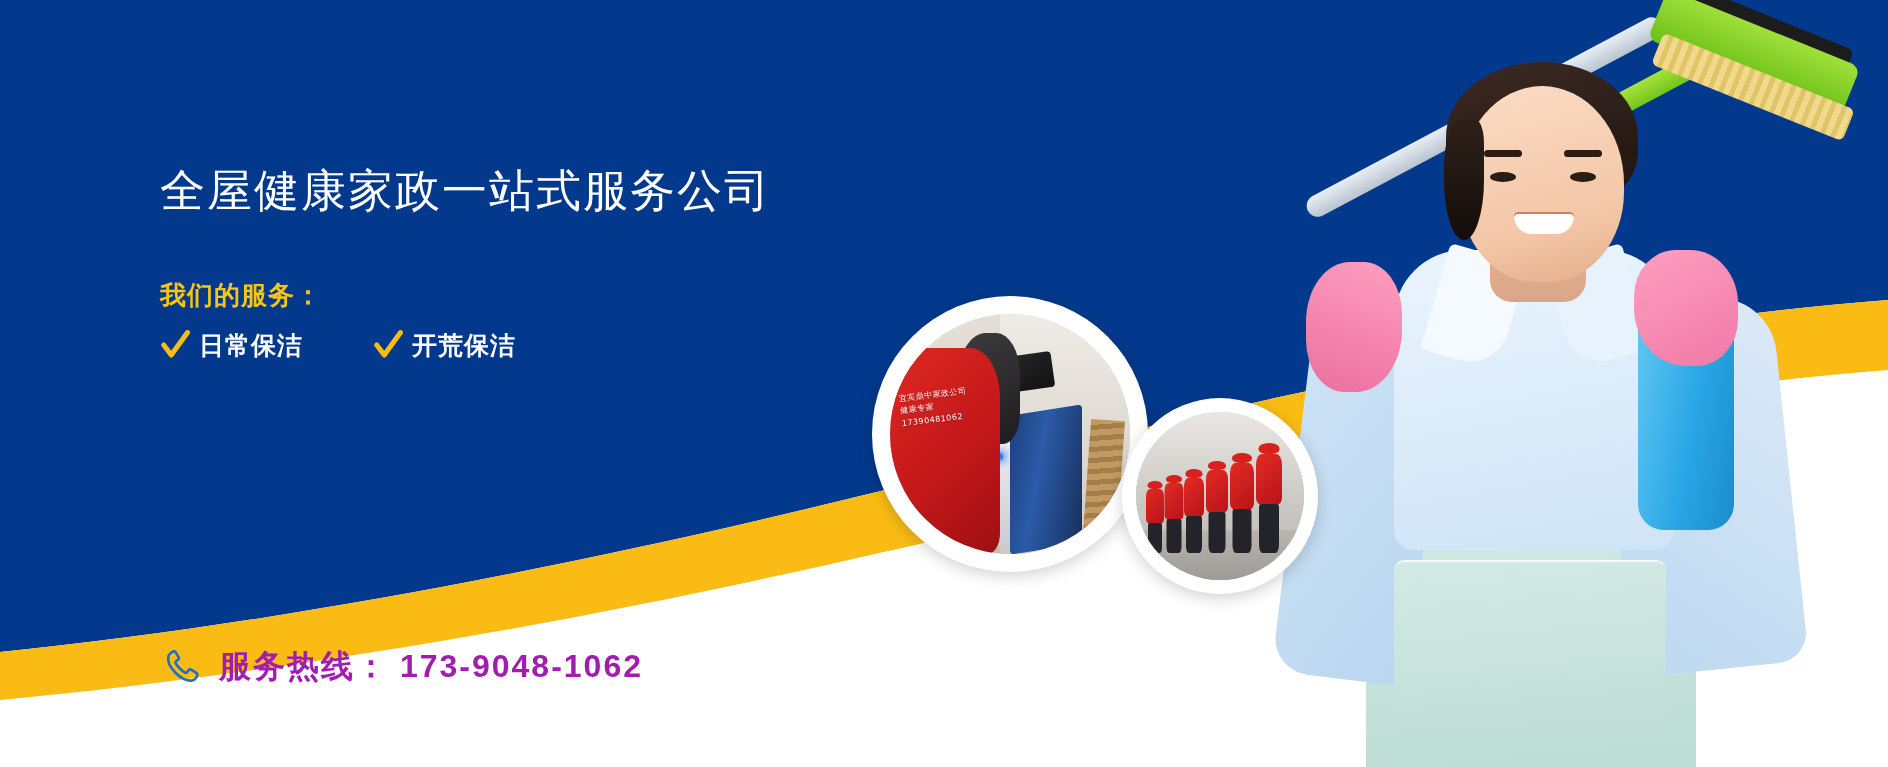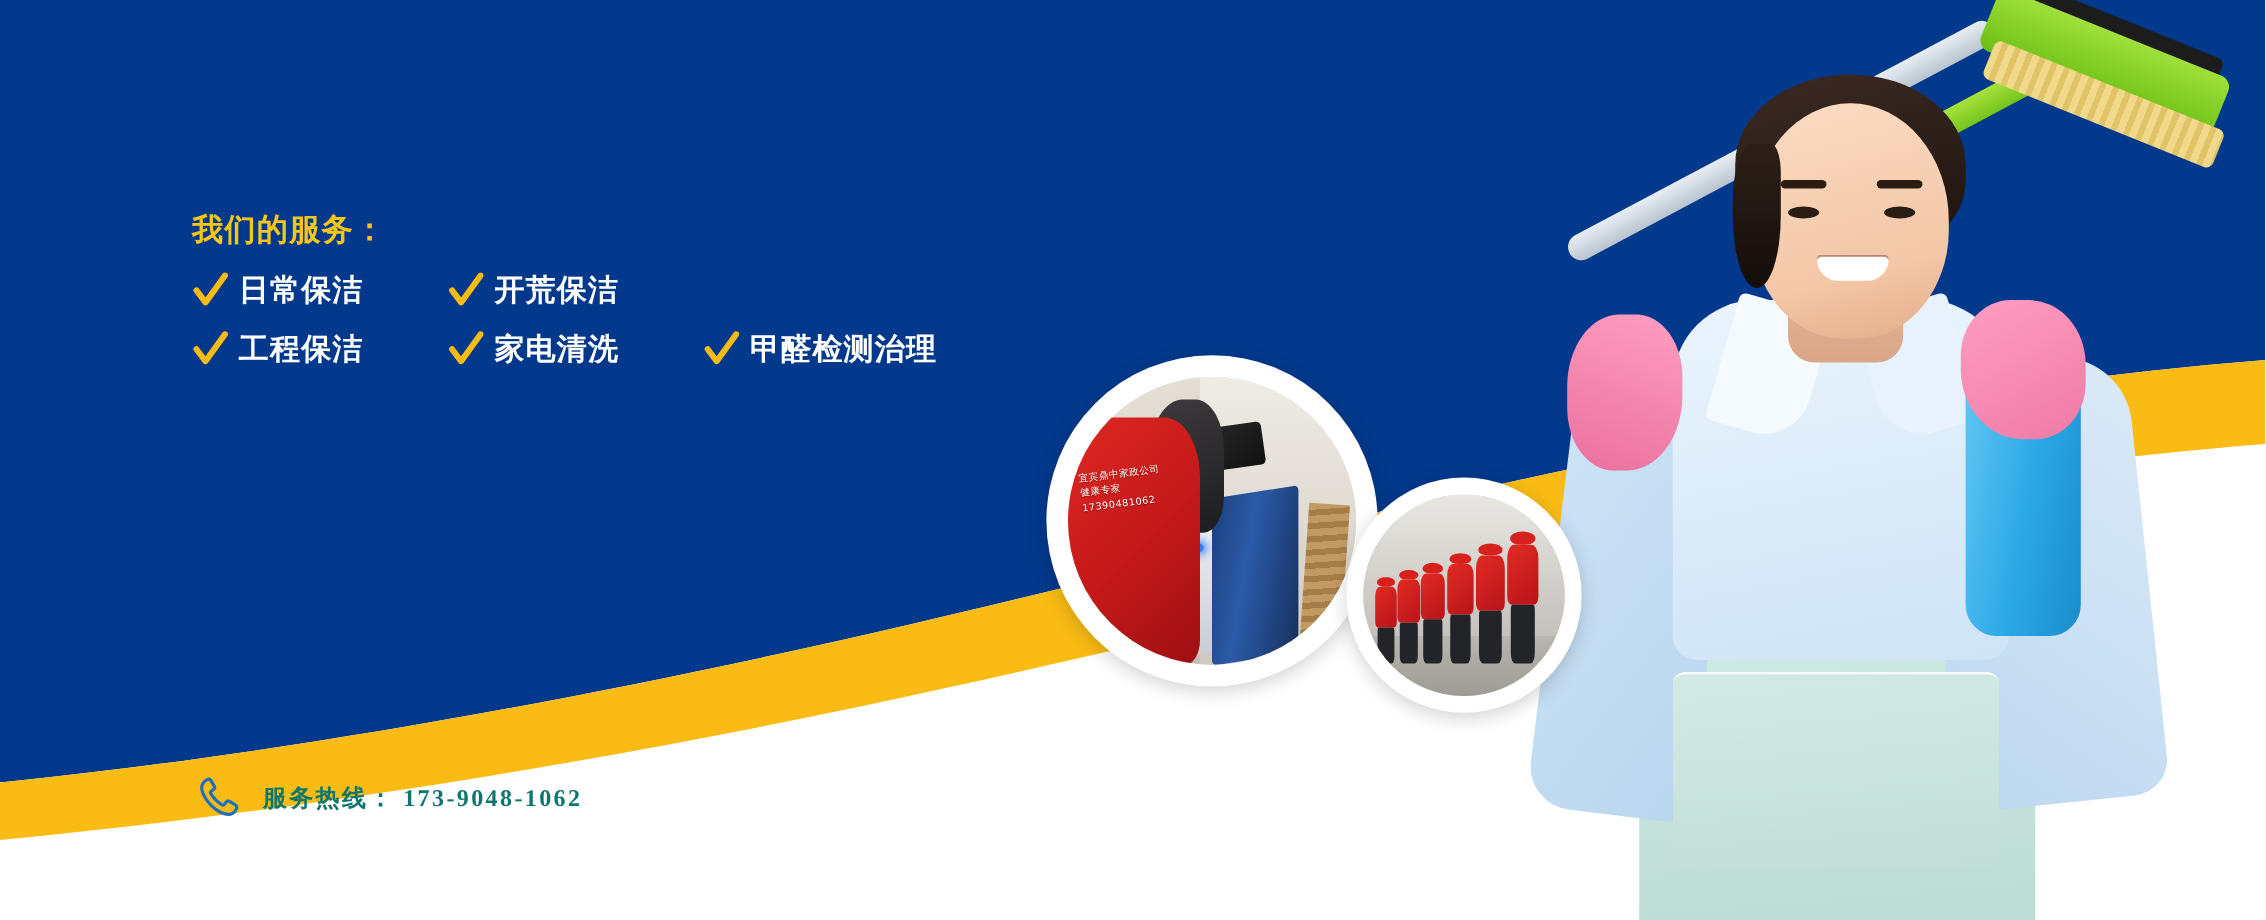--- a/index.html
+++ b/index.html
@@ -35,21 +35,21 @@
     font-family:"DejaVu Sans","Liberation Sans",sans-serif;
   }
   .brand-sub{
     margin-top:34px;
     font-size:45px;line-height:1.1;color:#ffffff;letter-spacing:2px;
     white-space:nowrap;
     font-family:"DejaVu Sans","Liberation Sans",sans-serif;
   }
 
   .svc-label{
-    margin-top:42px;
+    margin-top:62px;
     font-size:26px;font-weight:bold;color:#f5c518;letter-spacing:1px;
     font-family:"DejaVu Sans","Liberation Sans",sans-serif;
   }
 
   .svc-row{display:flex;align-items:center;margin-top:16px;}
   .svc-item{display:flex;align-items:center;margin-right:26px;white-space:nowrap;}
   .check{
     display:inline-block;width:30px;height:30px;margin-right:9px;flex:0 0 auto;
   }
   .svc-text{
@@ -59,22 +59,22 @@
   .w-day{width:148px;}
   .w-kai{width:148px;}
 
   
   .hotline{
     position:absolute;left:163px;top:645px;
     display:flex;align-items:center;
   }
   .phone-icon{width:40px;height:40px;margin-right:16px;flex:0 0 auto;}
   .hotline-text{
-    font-size:20px;font-weight:bold;color:#0f766e;letter-spacing:2px;
-    font-family:Liberation Serif, serif;
+    font-size:32px;font-weight:bold;color:#a21caf;letter-spacing:2px;
+    font-family:Liberation Sans, sans-serif;
     white-space:nowrap;
   }
 
   
   .photo{
     position:absolute;border-radius:50%;
     background:#ffffff;
     box-shadow:0 4px 16px rgba(0,0,0,0.18);
     overflow:hidden;
   }
@@ -331,20 +331,21 @@
       <div class="person" style="left:120px;width:26px;height:110px;">
         <div class="cap" style="top:0;width:21px;height:11px;"></div>
           <div class="body" style="top:11px;width:26px;height:50px;"></div>
           <div class="legs" style="top:61px;width:20px;height:49px;"></div>
         </div>
     </div>
   </div>
 
   <div class="text-col">
 
+    <div class="brand-sub">全屋健康家政一站式服务公司</div>
 
     <div class="svc-label">我们的服务：</div>
 
     <div class="svc-row">
       <div class="svc-item">
         <span class="check">
           <svg viewBox="0 0 24 24" width="30" height="30">
               <path d="M3 12 L9 20 L22 2" fill="none" stroke="#fabc14" stroke-width="4" stroke-linecap="round" stroke-linejoin="round"></path>
             </svg>
         </span>
@@ -353,46 +354,20 @@
       <div class="svc-item">
         <span class="check">
           <svg viewBox="0 0 24 24" width="30" height="30">
               <path d="M3 12 L9 20 L22 2" fill="none" stroke="#fabc14" stroke-width="4" stroke-linecap="round" stroke-linejoin="round"></path>
             </svg>
         </span>
         <span class="svc-text w-kai">开荒保洁</span>
       </div>
     </div>
 
-    <div class="svc-row">
-      <div class="svc-item">
-        <span class="check">
-          <svg viewBox="0 0 24 24" width="30" height="30">
-              <path d="M3 12 L9 20 L22 2" fill="none" stroke="#fabc14" stroke-width="4" stroke-linecap="round" stroke-linejoin="round"></path>
-            </svg>
-        </span>
-        <span class="svc-text w-day">工程保洁</span>
-      </div>
-      <div class="svc-item">
-        <span class="check">
-          <svg viewBox="0 0 24 24" width="30" height="30">
-              <path d="M3 12 L9 20 L22 2" fill="none" stroke="#fabc14" stroke-width="4" stroke-linecap="round" stroke-linejoin="round"></path>
-            </svg>
-        </span>
-        <span class="svc-text w-kai">家电清洗</span>
-      </div>
-      <div class="svc-item">
-        <span class="check">
-          <svg viewBox="0 0 24 24" width="30" height="30">
-              <path d="M3 12 L9 20 L22 2" fill="none" stroke="#fabc14" stroke-width="4" stroke-linecap="round" stroke-linejoin="round"></path>
-            </svg>
-        </span>
-        <span class="svc-text">甲醛检测治理</span>
-      </div>
-    </div>
   </div>
 
   <div class="hotline">
     <span class="phone-icon">
       <svg viewBox="0 0 24 24" width="40" height="40">
         <path d="M6.6 2.6 C5.2 2.8 3.6 4.2 3.2 5.8 c-0.6 2.6 1.3 6.6 4.4 9.8 c3.2 3.2 7.2 5.1 9.8 4.5 c1.6-0.4 3-2 3.2-3.4 c0.1-0.6-0.2-0.9-0.8-1.3 l-3-1.8 c-0.6-0.3-1-0.2-1.4 0.3 l-1.1 1.4 c-0.3 0.4-0.6 0.4-1.1 0.1 c-1-0.6-2.1-1.5-3.1-2.5 c-1-1-1.9-2.1-2.5-3.1 c-0.3-0.5-0.3-0.8 0.1-1.1 l1.4-1.1 c0.5-0.4 0.6-0.8 0.3-1.4 l-1.8-3 C7.3 2.8 7.1 2.5 6.6 2.6 Z" fill="none" stroke="#1f6fc0" stroke-width="1.6" stroke-linejoin="round"></path>
       </svg>
     </span>
     <span class="hotline-text">服务热线： 173-9048-1062</span>
   </div>

